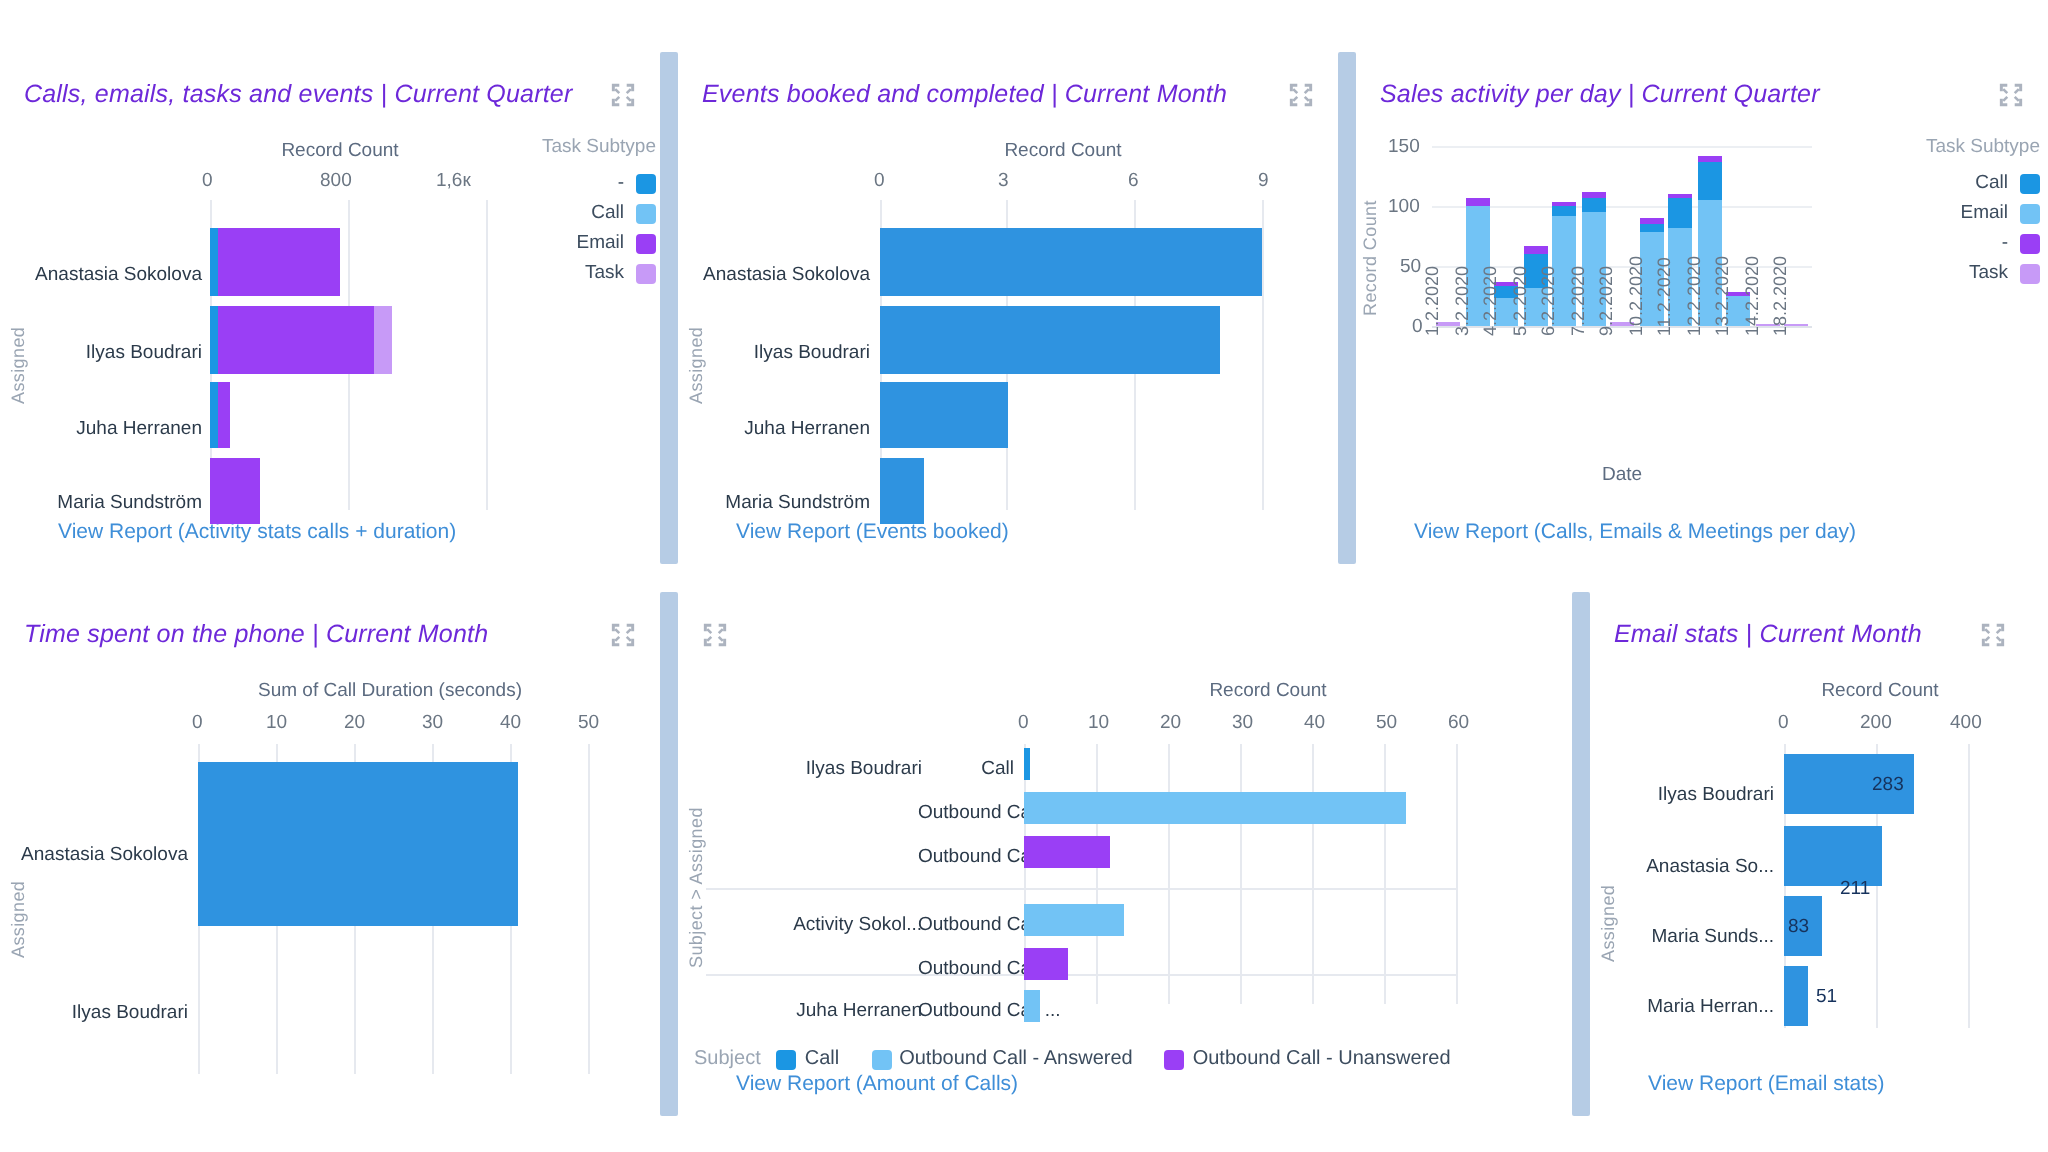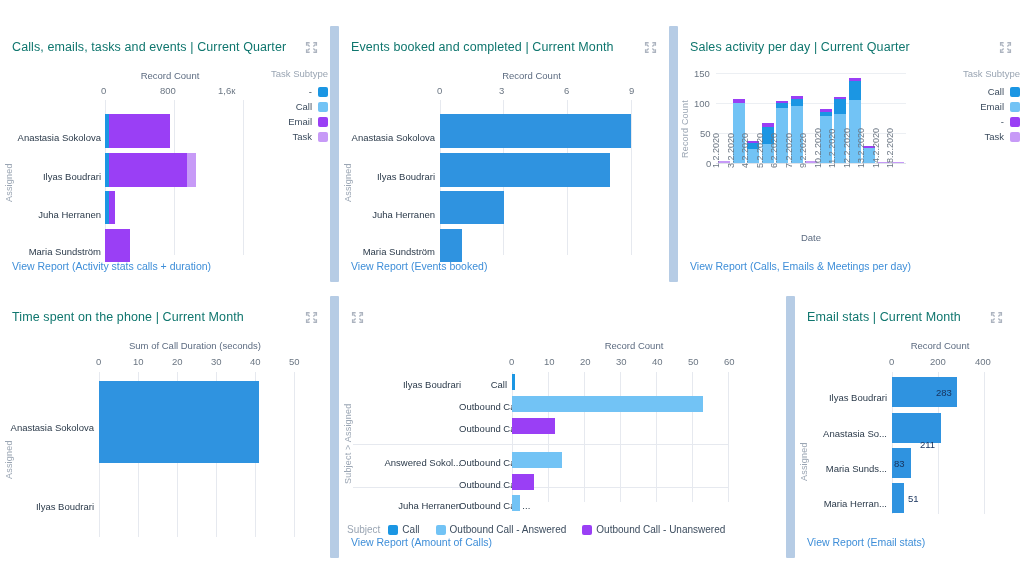--- a/index.html
+++ b/index.html
@@ -41,41 +41,42 @@
   }
 
   .card-head {
     display: flex;
     align-items: flex-start;
     justify-content: space-between;
     padding: 14px 12px 0 12px;
   }
   .card-title {
     font-size: 12.5px;
-    color: #0f766e;
+    color: #6d28d9;
     letter-spacing: .1px;
     white-space: nowrap;
+    font-style: italic;
   }
   .expand-icon {
     flex: none;
     width: 13px; height: 13px;
     margin-top: 1px;
     opacity: .62;
   }
   .expand-icon svg { display:block; }
 
   .chart-area {
     position: relative;
     flex: 1;
     padding: 0 10px;
   }
   .footer-link {
     font-size: 10.5px;
     color: #3e8ed8;
-    padding: 4px 12px 10px 12px;
+    padding: 4px 12px 10px 29px;
     white-space: nowrap;
   }
 
   
   .axis-title {
     font-size: 9.5px;
     color: #5c6b80;
     text-align: center;
   }
   .axis-title-left {
@@ -455,21 +456,21 @@
         <div class="gridline" style="left:245px; top:48px; height:130px;"></div>
         <div class="gridline" style="left:281px; top:48px; height:130px;"></div>
         <div class="gridline" style="left:317px; top:48px; height:130px;"></div>
         <div class="gridline" style="left:353px; top:48px; height:130px;"></div>
         <div class="gridline" style="left:389px; top:48px; height:130px;"></div>
 
         <div class="group-sep" style="left:14px; top:120px; width:375px;"></div>
         <div class="group-sep" style="left:14px; top:163px; width:375px;"></div>
 
         <div class="cat-label" style="left:18px; top:55px;  width:104px;">Ilyas Boudrari</div>
-        <div class="cat-label" style="left:18px; top:133px; width:104px;">Answered Sokol...</div>
+        <div class="cat-label" style="left:18px; top:133px; width:104px;">Activity Sokol...</div>
         <div class="cat-label" style="left:18px; top:176px; width:104px;">Juha Herranen</div>
 
         <div class="cat-label" style="left:120px; top:55px;  width:48px;">Call</div>
         <div class="cat-label" style="left:120px; top:77px;  width:48px;">Outbound Call ...</div>
         <div class="cat-label" style="left:120px; top:99px;  width:48px;">Outbound Call ...</div>
         <div class="cat-label" style="left:120px; top:133px; width:48px;">Outbound Call ...</div>
         <div class="cat-label" style="left:120px; top:155px; width:48px;">Outbound Call ...</div>
         <div class="cat-label" style="left:120px; top:176px; width:48px;">Outbound Call ...</div>
 
         <div class="bar" style="left:173px; top:50px;  width:3px;   height:16px; background:#1b96e3;"></div>

